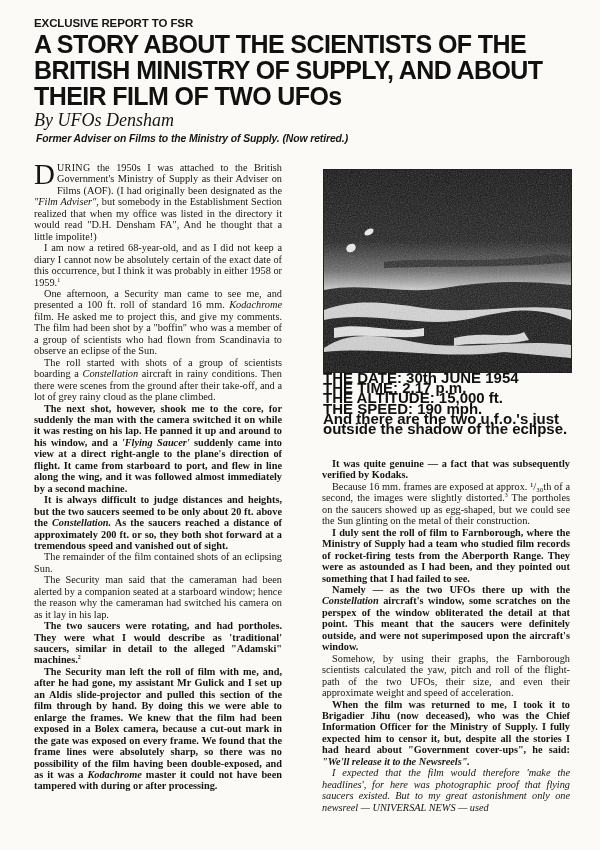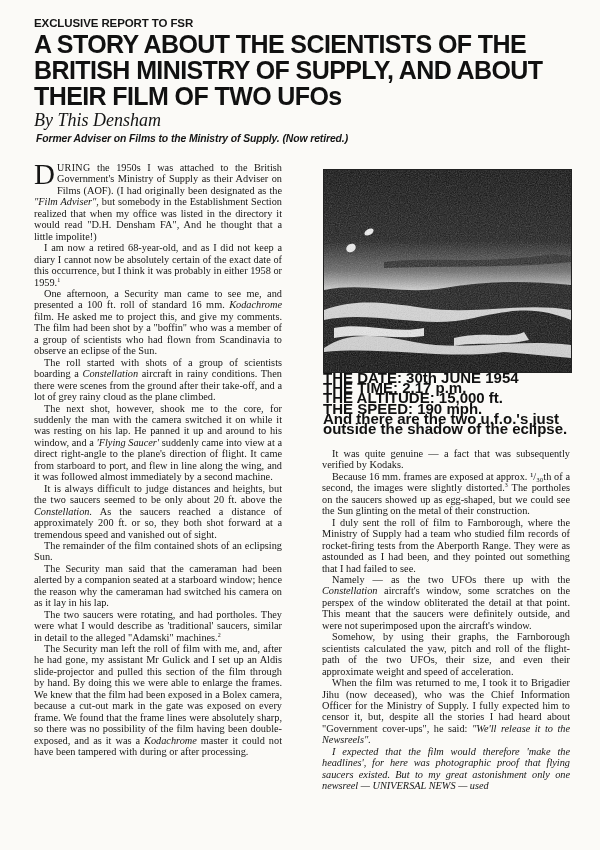--- a/index.html
+++ b/index.html
@@ -28,24 +28,24 @@
     font-family: "Liberation Sans", "DejaVu Sans", sans-serif;
     font-style: italic; font-weight: bold; font-size: 10.4px; line-height: 13px;
     margin: 2px; letter-spacing: -0.1px;
   }
   .col {
     position: absolute; top: 162px;
     font-size: 10.3px; line-height: 11.45px; text-align: justify;
     hyphens: manual;
   }
   .col-left { left: 34px; width: 248px; }
-  .col-right { left: 322px; width: 248px; top: 448px; }
+  .col-right { left: 322px; width: 248px; top: 458px; }
   .col p { margin: 0; text-indent: 10px; }
   .col p.first { text-indent: 0; }
-  .col p.bold { font-weight: normal; }
+  .col p.bold { font-weight: bold; }
   .col p.ital { font-style: italic; }
   .dropcap {
     float: left; font-size: 29px; line-height: 22px; margin: 1px 2px 0 0;
     font-family: "Liberation Serif", "DejaVu Serif", serif;
   }
   .smallcaps { font-size: 10px; letter-spacing: 0.4px; text-transform: uppercase; }
   sup { font-size: 6px; line-height: 0; vertical-align: super; }
   .photo {
     position: absolute; left: 323px; top: 169px; width: 247px; height: 202px;
     background: #111; overflow: hidden;
@@ -58,21 +58,21 @@
     font-weight: bold; font-size: 15px; line-height: 10.2px; color: #111;
   }
   .caption div { margin: 0; }
 </style>
 </head>
 <body>
 
 <div class="header">
   <p class="kicker">EXCLUSIVE REPORT TO FSR</p>
   <h1 class="title">A STORY ABOUT THE SCIENTISTS OF THE BRITISH MINISTRY OF SUPPLY, AND ABOUT THEIR FILM OF TWO UFOs</h1>
-  <p class="byline">By This Densham</p>
+  <p class="byline">By UFOs Densham</p>
   <p class="byline-sub">Former Adviser on Films to the Ministry of Supply. (Now retired.)</p>
 </div>
 
 <div class="col col-left">
   <p class="first"><span class="dropcap">D</span><span class="smallcaps">uring</span><span> the 1950s I was attached to the British Government's Ministry of Supply as their Adviser on Films (AOF). (I had originally been designated as the </span><i>"Film Adviser"</i><span>, but somebody in the Establishment Section realized that when my office was listed in the directory it would read "D.H. Densham FA", And he thought that a little impolite!)</span></p>
   <p><span>I am now a retired 68-year-old, and as I did not keep a diary I cannot now be absolutely certain of the exact date of this occurrence, but I think it was probably in either 1958 or 1959.</span><sup>1</sup></p>
   <p><span>One afternoon, a Security man came to see me, and presented a 100 ft. roll of standard 16 mm. </span><i>Kodachrome</i><span> film. He asked me to project this, and give my comments. The film had been shot by a "boffin" who was a member of a group of scientists who had flown from Scandinavia to observe an eclipse of the Sun.</span></p>
   <p><span>The roll started with shots of a group of scientists boarding a </span><i>Constellation</i><span> aircraft in rainy conditions. Then there were scenes from the ground after their take-off, and a lot of grey rainy cloud as the plane climbed.</span></p>
   <p class="bold"><span>The next shot, however, shook me to the core, for suddenly the man with the camera switched it on while it was resting on his lap. He panned it up and around to his window, and a </span><i>'Flying Saucer'</i><span> suddenly came into view at a direct right-angle to the plane's direction of flight. It came from starboard to port, and flew in line along the wing, and it was followed almost immediately by a second machine.</span></p>
   <p class="bold"><span>It is always difficult to judge distances and heights, but the two saucers seemed to be only about 20 ft. above the </span><i>Constellation.</i><span> As the saucers reached a distance of approximately 200 ft. or so, they both shot forward at a tremendous speed and vanished out of sight.</span></p>

